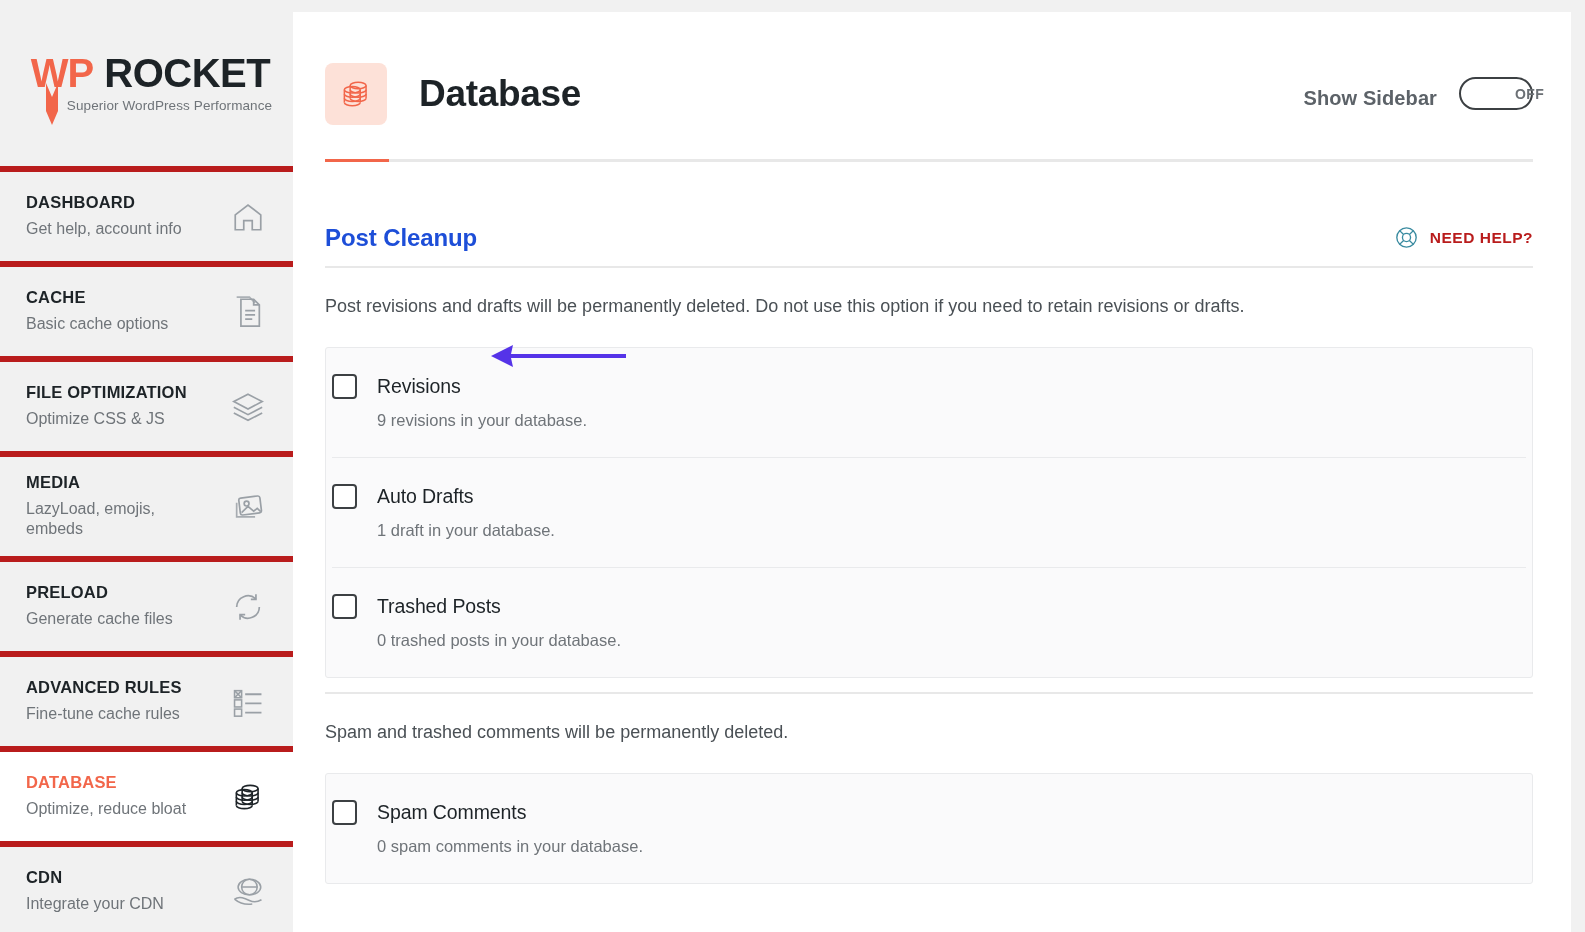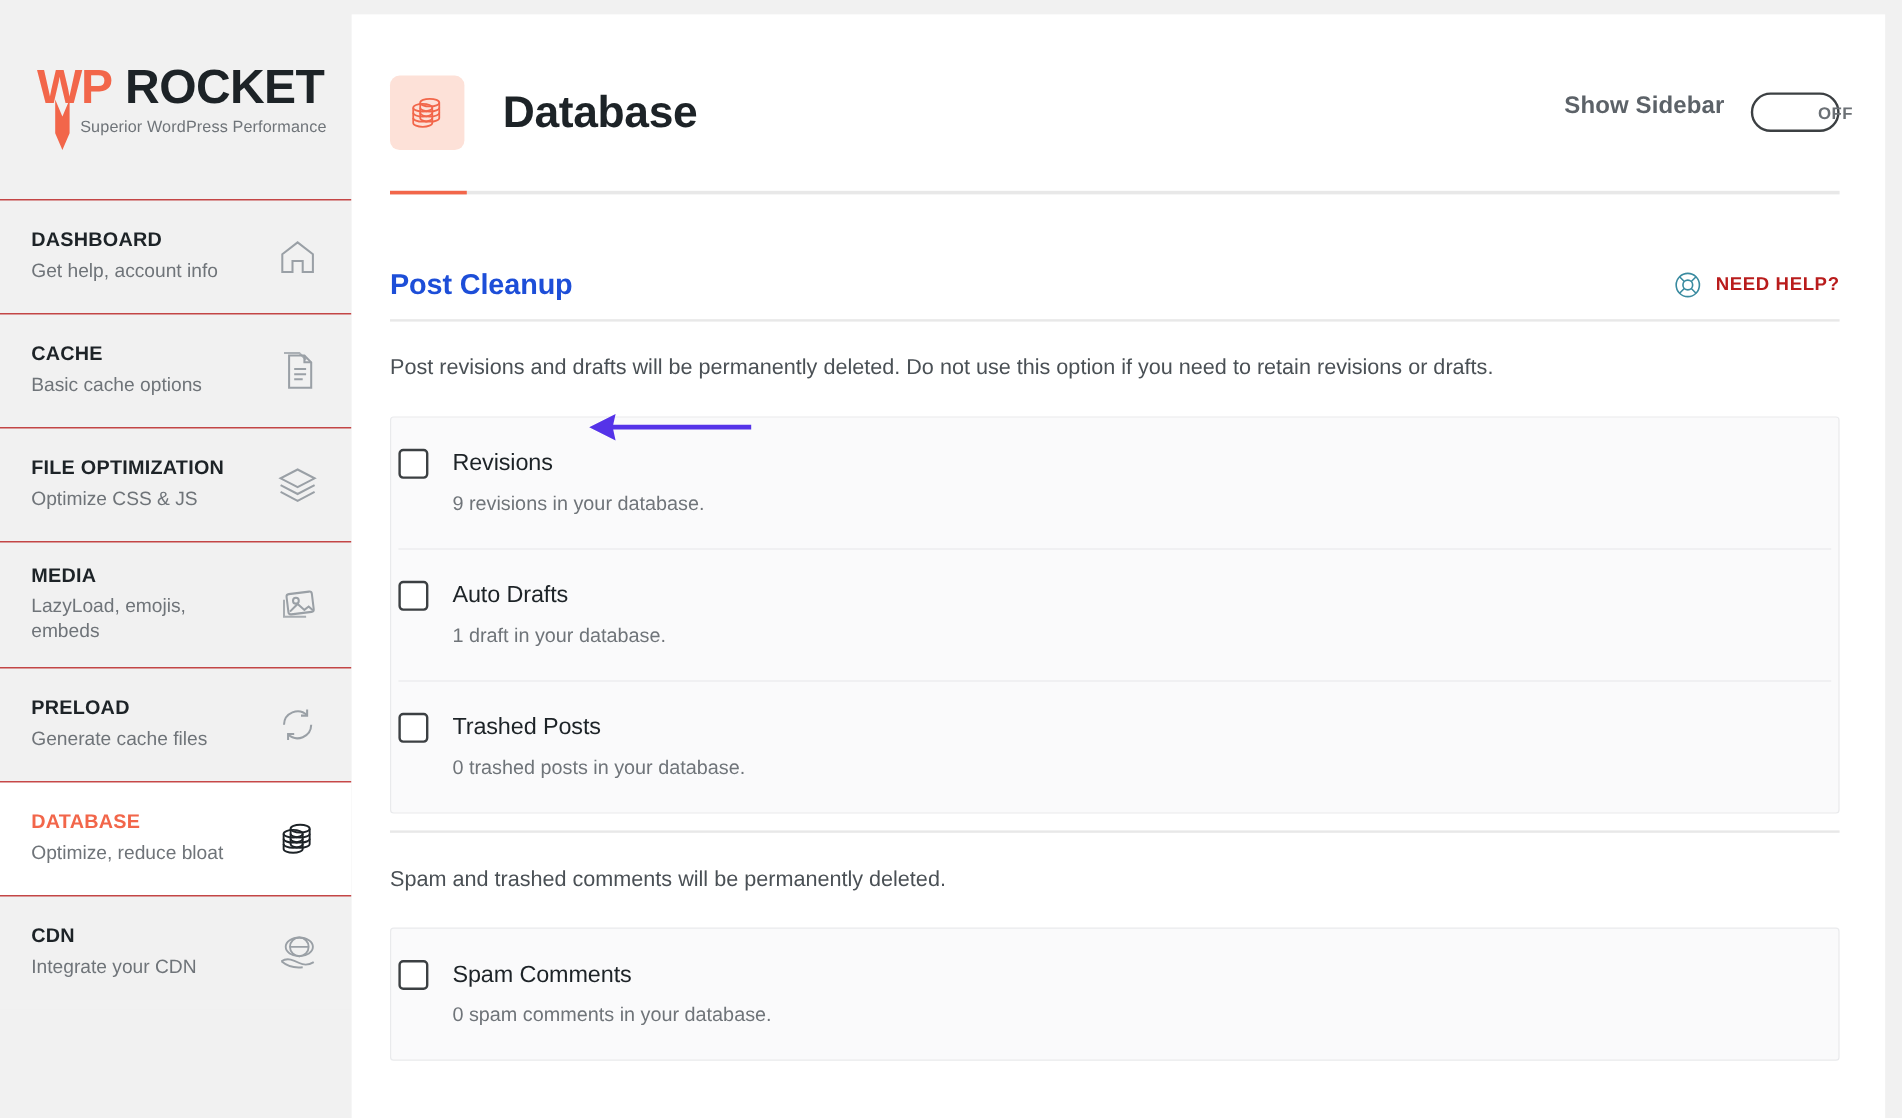--- a/index.html
+++ b/index.html
@@ -50,21 +50,21 @@
   .flame {
     position: absolute; left: 11px; top: 30px;
     width: 20px; height: 42px;
   }
 
   .nav-item {
     position: relative;
     display: flex; align-items: center;
     padding: 0 26px 0 26px;
     min-height: 95px;
-    border-top: 1px solid #b91c1c;
+    border-top: 6px solid #b91c1c;
     background: #f1f1f1;
     cursor: pointer;
   }
   .nav-item.media { min-height: 105px; gap: 47px; }
   .nav-item.active { background: #ffffff; }
   .nav-text { flex: 1 1 auto; }
   .nav-title {
     font-size: 16.5px; font-weight: bold; color: #1d2327;
     letter-spacing: 0.2px; line-height: 1.2;
   }
@@ -97,21 +97,21 @@
     border-radius: 8px;
     display: flex; align-items: center; justify-content: center;
     flex: 0 0 auto;
     color: #f2664a;
   }
   .panel-title {
     font-size: 37px; font-weight: bold; color: #1d2327;
     margin-left: 32px; letter-spacing: -0.3px;
   }
   .header-right {
-    margin-left: auto; display: flex; align-items: flex-start;
+    margin-left: auto; display: flex; align-items: flex-end;
   }
   .sidebar-label {
     font-size: 20px; font-weight: bold; color: #5c6268;
     letter-spacing: 0.1px;
   }
   .toggle {
     margin-left: 22px;
     width: 74px; height: 33px;
     border: 2px solid #3c4043;
     border-radius: 17px;
@@ -288,20 +288,35 @@
       <span class="nav-icon">
         <svg width="34" height="34" viewBox="0 0 24 24" fill="none" stroke="currentColor" stroke-width="1.2">
           <path d="M20 12 A8 8 0 0 1 6.4 17.6"></path>
           <path d="M4 12 A8 8 0 0 1 17.6 6.4"></path>
           <path d="M17.6 3 L17.6 6.6 L14 6.6"></path>
           <path d="M6.4 21 L6.4 17.4 L10 17.4"></path>
         </svg>
       </span>
     </div>
 
+    <div class="nav-item">
+      <div class="nav-text">
+        <div class="nav-title">ADVANCED RULES</div>
+        <div class="nav-sub">Fine-tune cache rules</div>
+      </div>
+      <span class="nav-icon">
+        <svg width="34" height="34" viewBox="0 0 24 24" fill="none" stroke="currentColor" stroke-width="1.1">
+          <rect x="2.5" y="4" width="5" height="5"></rect>
+          <path d="M2.5 4 L7.5 9 M7.5 4 L2.5 9"></path>
+          <rect x="2.5" y="10.5" width="5" height="5"></rect>
+          <rect x="2.5" y="17" width="5" height="5"></rect>
+          <path d="M10 6.5 H21.5 M10 13 H21.5 M10 19.5 H21.5" stroke-width="1.3"></path>
+        </svg>
+      </span>
+    </div>
 
     <div class="nav-item active">
       <div class="nav-text">
         <div class="nav-title">DATABASE</div>
         <div class="nav-sub">Optimize, reduce bloat</div>
       </div>
       <span class="nav-icon">
         <svg width="36" height="36" viewBox="0 0 34 34" fill="none" stroke="currentColor" stroke-width="1.5">
           <ellipse cx="19" cy="9" rx="7.5" ry="3"></ellipse>
           <path d="M11.5 9 V21 M26.5 9 V21"></path>

